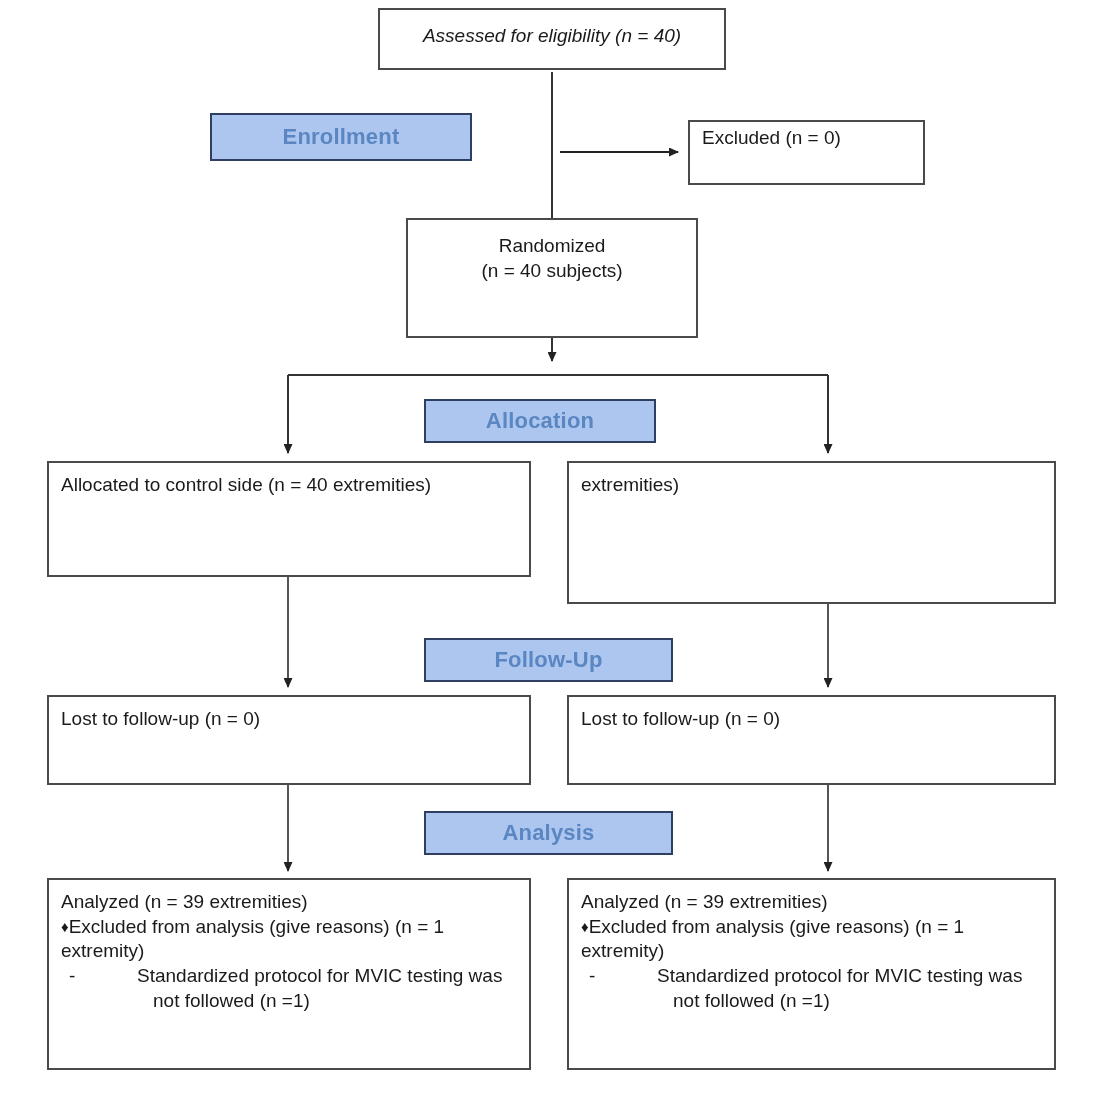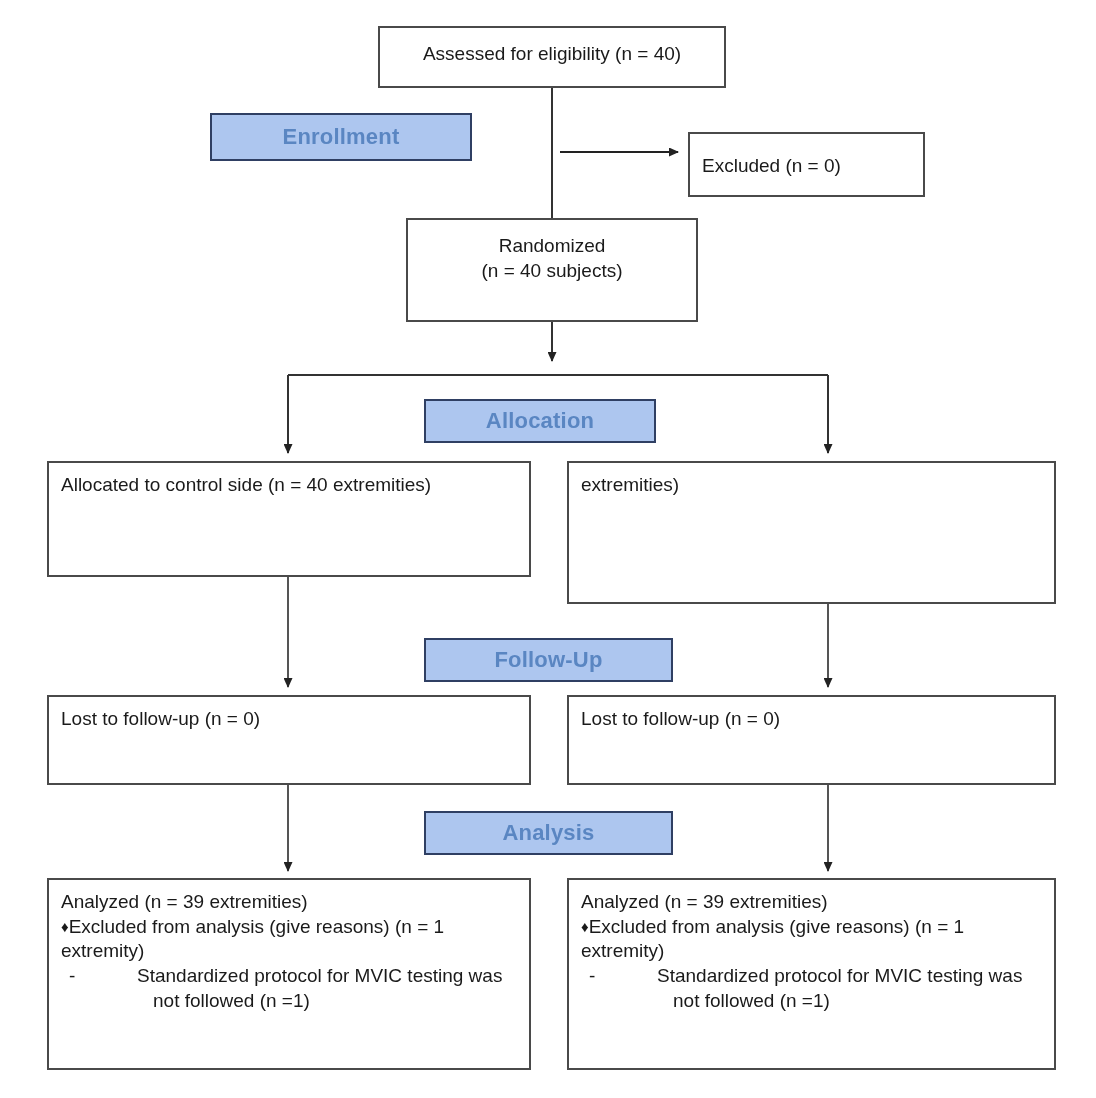--- a/index.html
+++ b/index.html
@@ -104,33 +104,33 @@
 
     <line x1="288" y1="577" x2="288" y2="687" stroke="#555555" stroke-width="2" marker-end="url(#arrowhead)"></line>
 
     <line x1="828" y1="604" x2="828" y2="687" stroke="#555555" stroke-width="2" marker-end="url(#arrowhead)"></line>
 
     <line x1="288" y1="785" x2="288" y2="871" stroke="#555555" stroke-width="2" marker-end="url(#arrowhead)"></line>
 
     <line x1="828" y1="785" x2="828" y2="871" stroke="#555555" stroke-width="2" marker-end="url(#arrowhead)"></line>
   </svg>
 
-  <div class="node-box center" style="left:378px; top:26px; width:348px; height:62px;">
+  <div class="node-box center" style="left:378px; top:8px; width:348px; height:62px;font-style:italic;">
     <span class="node-line">Assessed for eligibility (n = 40)</span>
   </div>
 
   <div class="stage-pill" style="left:210px; top:113px; width:262px; height:48px;">
     <span>Enrollment</span>
   </div>
 
-  <div class="node-box" style="left:688px; top:120px; width:237px; height:65px; padding-top:20px;margin-top:12px;">
+  <div class="node-box" style="left:688px; top:120px; width:237px; height:65px; padding-top:4px;">
     <span class="node-line">Excluded (n = 0)</span>
   </div>
 
-  <div class="node-box center" style="left:406px; top:218px; width:292px; height:104px;text-align:center;">
+  <div class="node-box center" style="left:406px; top:218px; width:292px; height:120px;text-align:center;">
     <span class="node-line">Randomized</span>
     <span class="node-line">(n = 40 subjects)</span>
   </div>
 
   <div class="stage-pill" style="left:424px; top:399px; width:232px; height:44px;">
     <span>Allocation</span>
   </div>
 
   <div class="node-box" style="left:47px; top:461px; width:484px; height:116px;">
     <span class="node-line">Allocated to control side (n = 40 extremities)</span>

